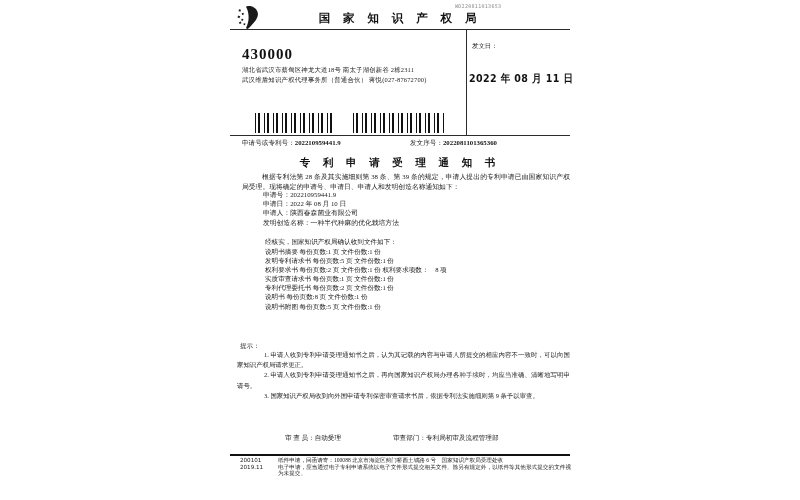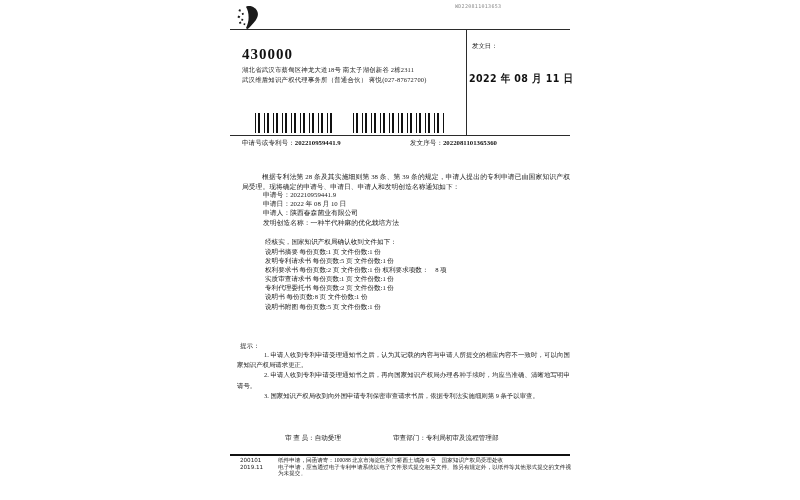--- a/index.html
+++ b/index.html
@@ -55,20 +55,21 @@
     <g fill="#1a1a1a">
       <path d="M13 1 L16 1 C24 3 27 10 22 17 C19 21 16 24 13 27 L11 26 C13 22 14 18 14 14 C14 9 13 5 11 2 Z"></path>
       <rect x="3" y="5" width="2.2" height="2.2" transform="rotate(18 4 6)"></rect>
       <rect x="6.5" y="9" width="2" height="2" transform="rotate(-12 7 10)"></rect>
       <rect x="2" y="12" width="2.4" height="2.4" transform="rotate(30 3 13)"></rect>
       <rect x="6" y="15.5" width="2" height="2" transform="rotate(10 7 16)"></rect>
       <rect x="3.5" y="19" width="2.2" height="2.2" transform="rotate(-20 4 20)"></rect>
       <rect x="8.5" y="20.5" width="1.8" height="1.8" transform="rotate(14 9 21)"></rect>
     </g>
   </svg>
+  <div class="abs org-title">国 家 知 识 产 权 局</div>
   <div class="abs micro">WD220811013653</div>
 
   <div class="abs rule rule1"></div>
   <div class="abs vline"></div>
   <div class="abs rule rule2"></div>
 
   <div class="abs postcode">430000</div>
   <div class="abs addr addr1">湖北省武汉市蔡甸区神龙大道18号 南太子湖创新谷 2栋2311</div>
   <div class="abs addr addr2">武汉维盾知识产权代理事务所（普通合伙） 蒋悦(027-87672700)</div>
 
@@ -78,20 +79,21 @@
   <div class="abs barcode bc1"></div>
   <div class="abs barcode bc2"></div>
 
   <div class="abs numline nl-left">
     <span>申请号或专利号：</span><b>202210959441.9</b>
   </div>
   <div class="abs numline nl-right">
     <span>发文序号：</span><b>2022081101365360</b>
   </div>
 
+  <div class="abs doc-title">专 利 申 请 受 理 通 知 书</div>
 
   <div class="abs intro">根据专利法第 28 条及其实施细则第 38 条、第 39 条的规定，申请人提出的专利申请已由国家知识产权局受理。现将确定的申请号、申请日、申请人和发明创造名称通知如下：</div>
 
   <div class="abs fields">
     <div>申请号：202210959441.9</div>
     <div>申请日：2022 年 08 月 10 日</div>
     <div>申请人：陕西春森菌业有限公司</div>
     <div>发明创造名称：一种半代种麻的优化栽培方法</div>
   </div>
 

